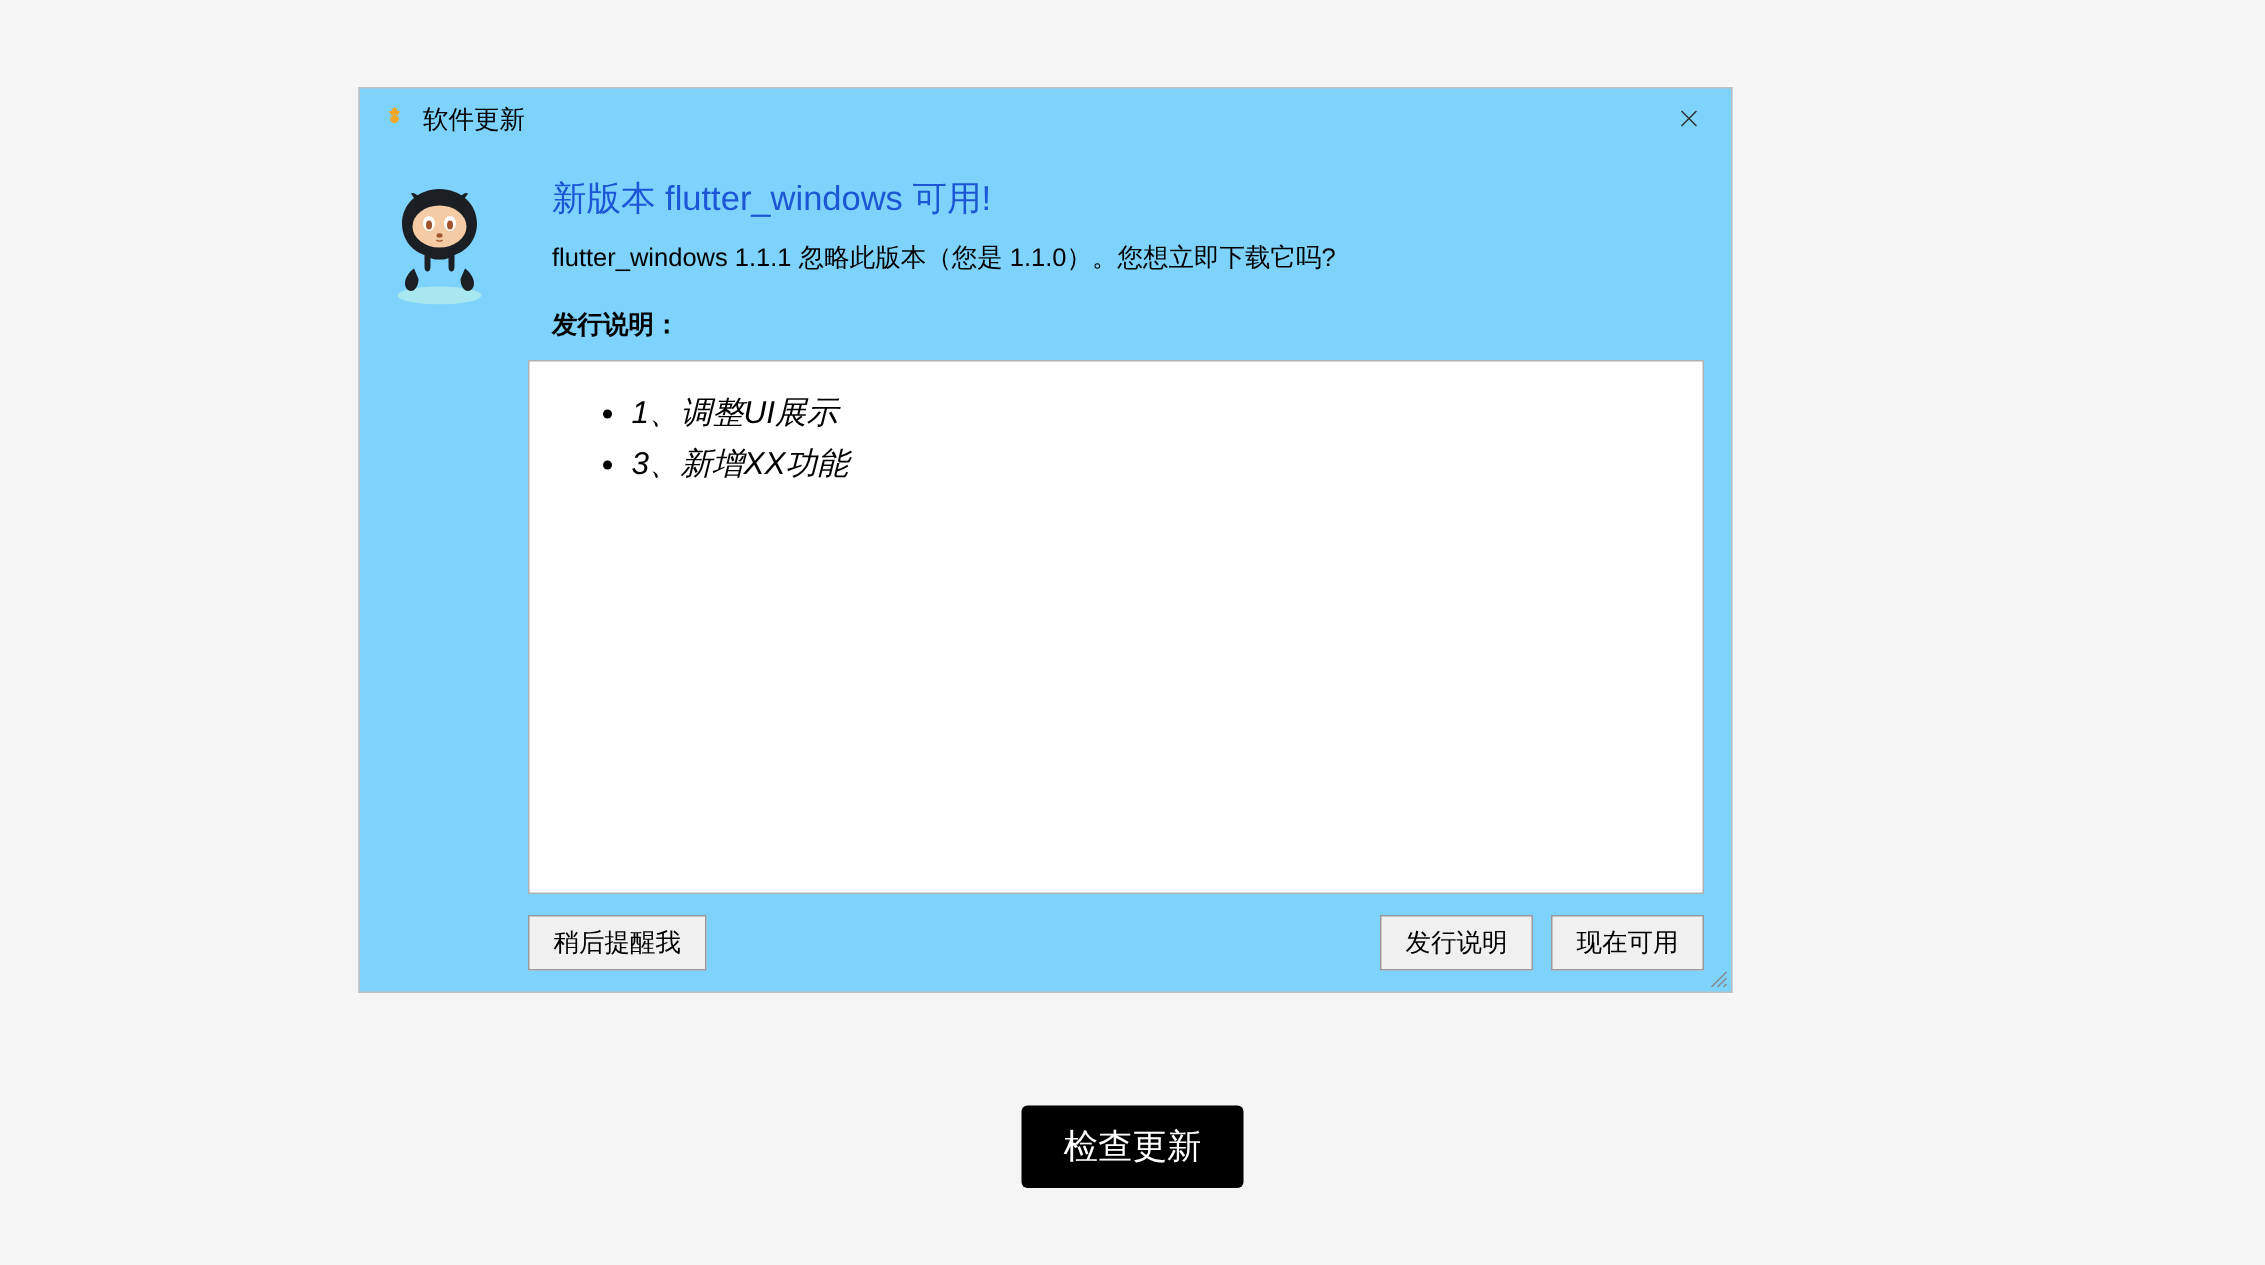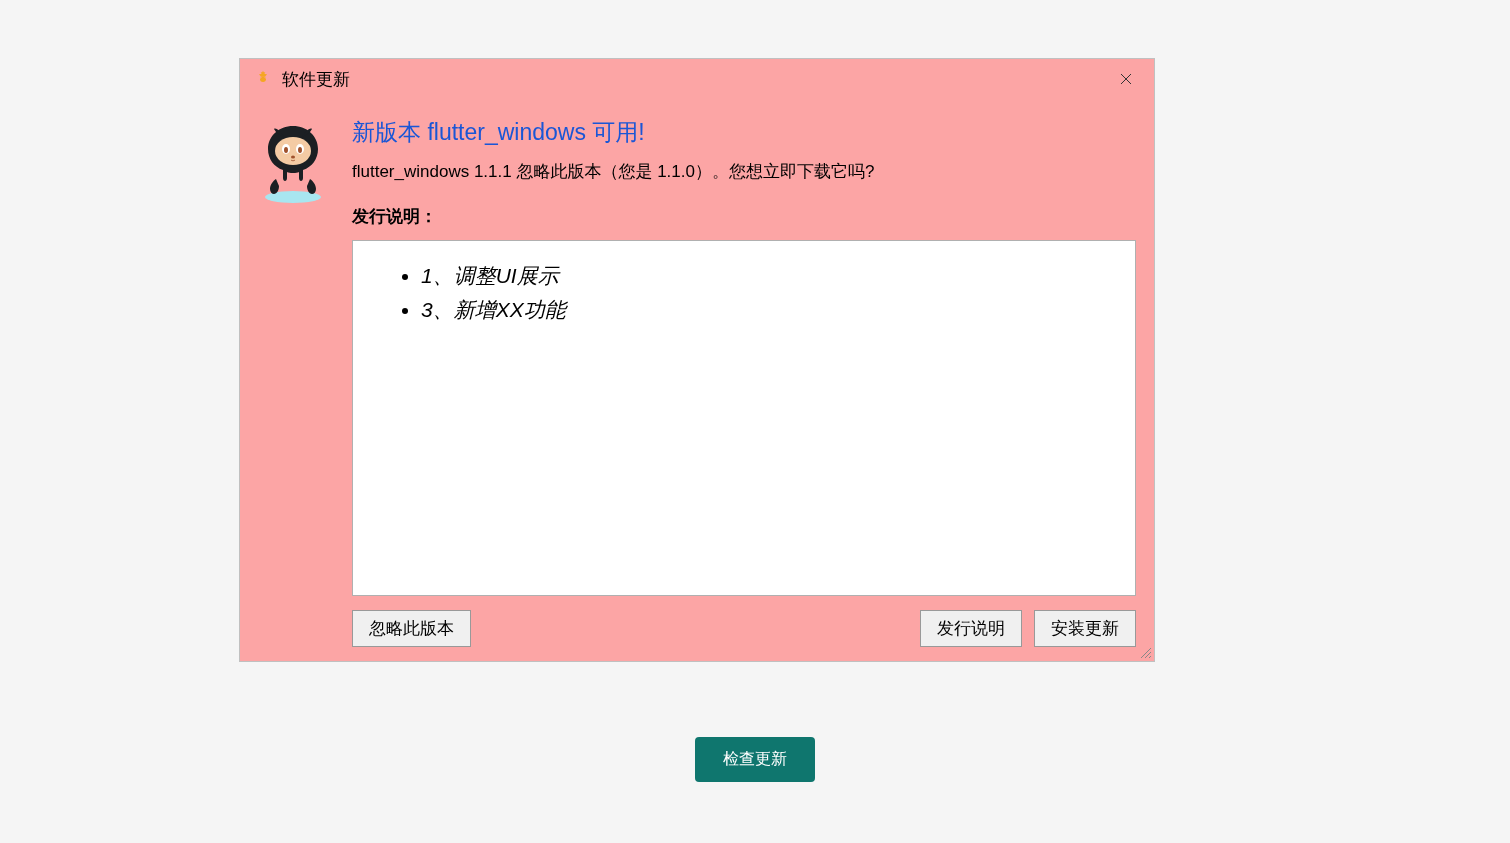--- a/index.html
+++ b/index.html
@@ -13,21 +13,21 @@
       width: 1510px;
       height: 843px;
       position: relative;
     }
     .dialog {
       position: absolute;
       top: 58px;
       left: 239px;
       width: 916px;
       height: 604px;
-      background: #fca5a5;
+      background: #7dd3fc;
       border: 1px solid #c0c0c0;
       display: flex;
       flex-direction: column;
     }
     .titlebar {
       height: 40px;
       display: flex;
       align-items: center;
       padding: 0 8px 0 14px;
       border-bottom: 0;
@@ -56,21 +56,21 @@
       color: #333;
     }
     .dialog-body {
       flex: 1;
       display: flex;
       padding: 18px 18px 14px 18px;
       flex-direction: column;
     }
     .top-section {
       display: flex;
-      gap: 24px;
+      gap: 40px;
     }
     .icon-col {
       width: 70px;
       display: flex;
       justify-content: center;
       padding-top: 4px;
     }
     .octocat {
       width: 70px;
       height: 82px;
@@ -141,26 +141,26 @@
       bottom: 2px;
       right: 2px;
       width: 16px;
       height: 16px;
     }
     .check-update-btn {
       position: absolute;
       top: 737px;
       left: 50%;
       transform: translateX(-50%);
-      background: #0f766e;
+      background: #000000;
       color: #fff;
       border: none;
       border-radius: 4px;
       padding: 12px 28px;
-      font-size: 16px;
+      font-size: 23px;
       font-family: inherit;
       cursor: pointer;
     }
   </style>
 </head>
 <body>
 
 <div class="dialog">
   <div class="titlebar">
     <span class="title-icon">
@@ -203,25 +203,25 @@
     </div>
 
     <div class="release-notes">
       <ul>
         <li>1、调整UI展示</li>
         <li>3、新增XX功能</li>
       </ul>
     </div>
 
     <div class="button-row">
-      <button class="win-btn">忽略此版本</button>
+      <button class="win-btn">稍后提醒我</button>
       <div class="spacer"></div>
       <button class="win-btn">发行说明</button>
       <div class="btn-gap"></div>
-      <button class="win-btn">安装更新</button>
+      <button class="win-btn">现在可用</button>
     </div>
   </div>
 
   <svg class="resize-grip" viewBox="0 0 16 16">
     <path stroke="#888" stroke-width="1" d="M15 5L5 15M15 9L9 15M15 13L13 15"></path>
   </svg>
 </div>
 
 <button class="check-update-btn">检查更新</button>
 

